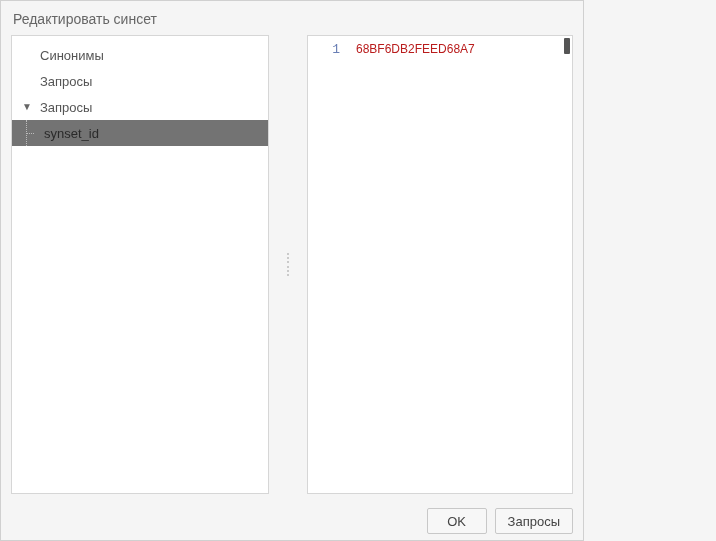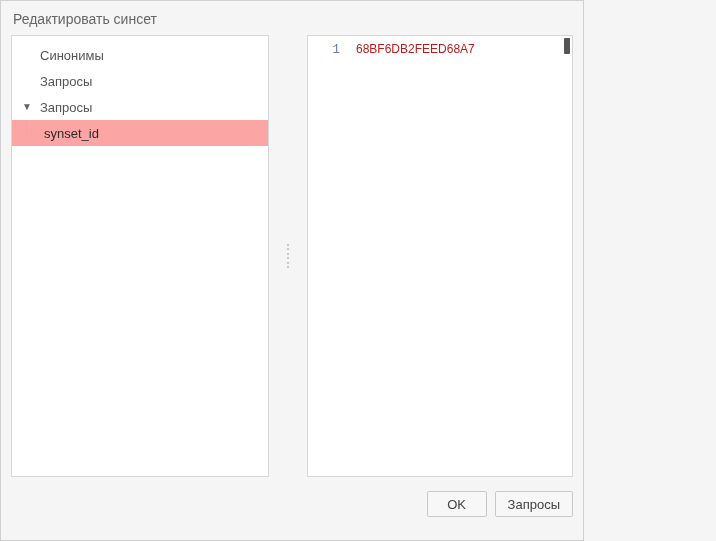--- a/index.html
+++ b/index.html
@@ -66,21 +66,21 @@
     }
     .tree-item.child::after {
       content: "";
       position: absolute;
       left: 14px;
       top: 13px;
       width: 8px;
       border-top: 1px dotted #bbb;
     }
     .tree-item.selected {
-      background: #fca5a5;
+      background: #737373;
       color: #2a2a2a;
     }
     .tree-label {
       padding-left: 6px;
     }
     .expander {
       width: 10px;
       height: 10px;
       display: inline-block;
       margin-right: 2px;
@@ -141,21 +141,21 @@
       right: 2px;
       width: 6px;
       height: 16px;
       background: #555;
       border-radius: 1px;
     }
     .dialog-footer {
       display: flex;
       justify-content: flex-end;
       gap: 8px;
-      padding: 6px 10px 23px 10px;
+      padding: 6px 10px 6px 10px;
     }
     .btn {
       min-width: 60px;
       height: 26px;
       background: #f7f7f7;
       border: 1px solid #c8c8c8;
       border-radius: 2px;
       font-size: 13px;
       color: #444;
       cursor: pointer;

